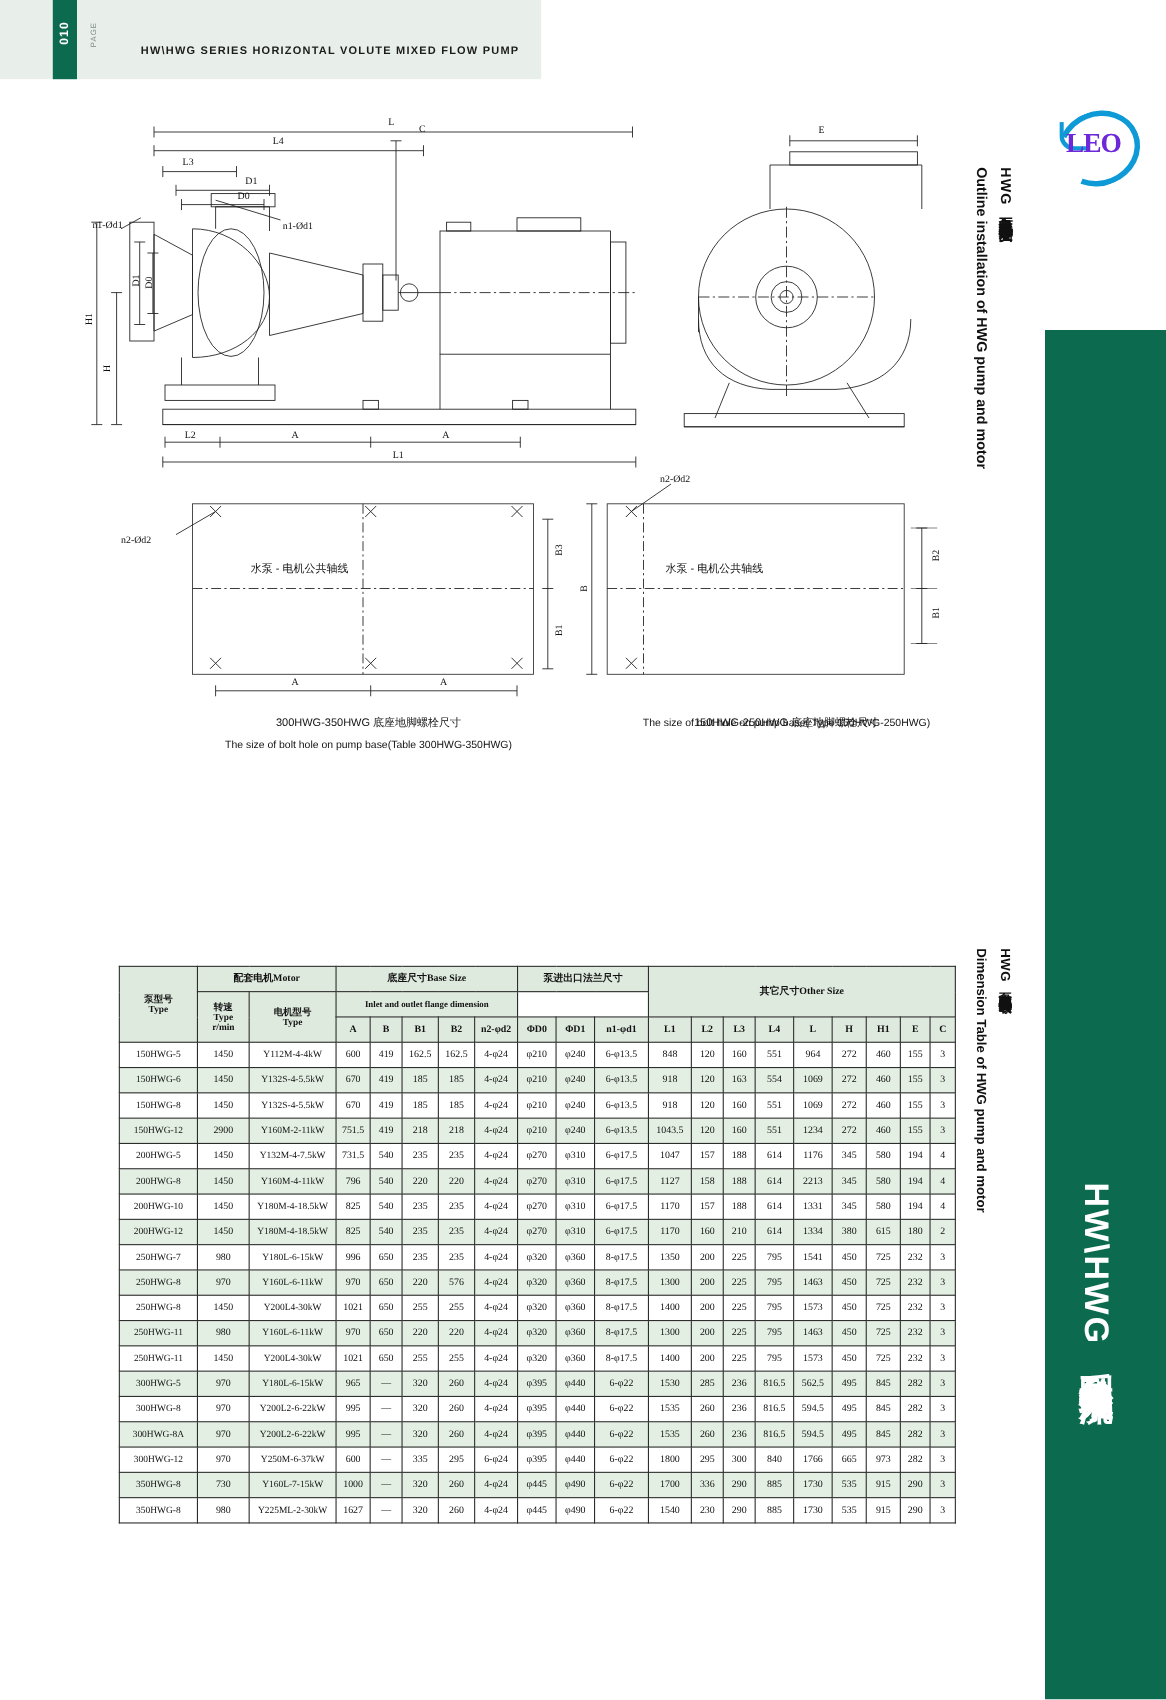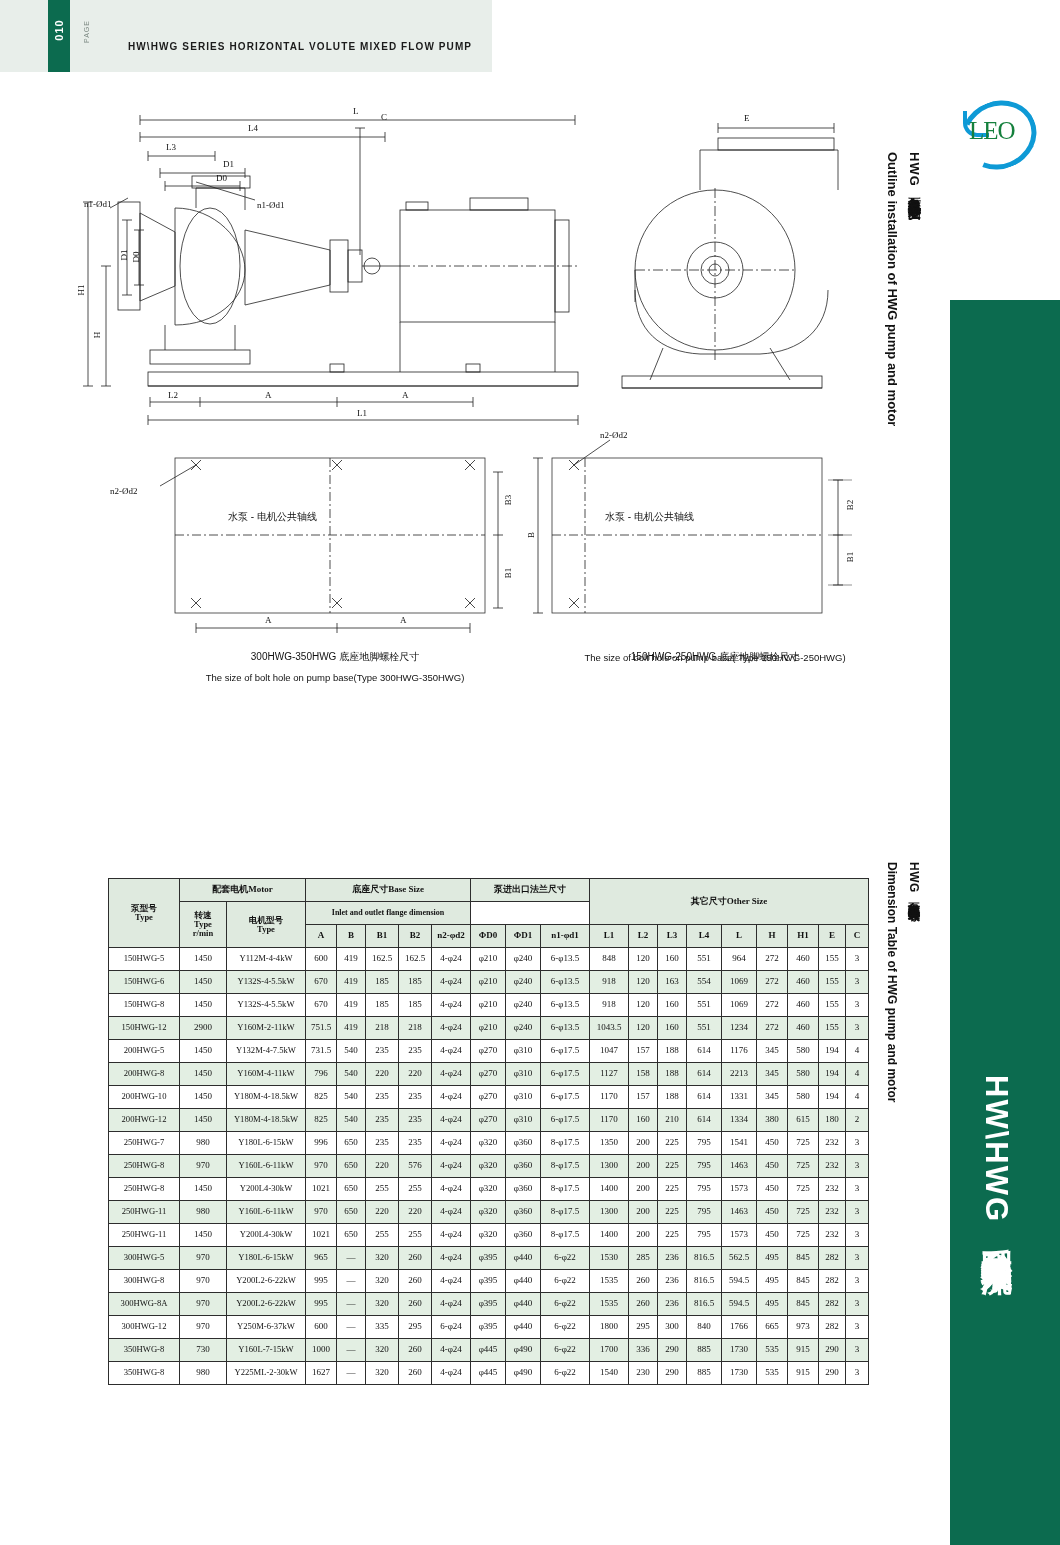--- a/index.html
+++ b/index.html
@@ -38,21 +38,21 @@
     position:absolute;left:955px;top:95px;width:80px;height:72px;
   }
   .logo-oval{
     position:absolute;left:6px;top:6px;width:66px;height:58px;
     border:5px solid #0e9ad6;border-radius:50%;
     border-left-color:transparent;
     transform:rotate(-22deg);
   }
   .logo-text{
     position:absolute;left:14px;top:22px;
-    font-size:25px;font-weight:normal;color:#15803d;
+    font-size:25px;font-weight:bold;color:#6d28d9;
     font-family:"Liberation Serif", serif;letter-spacing:-1px;
   }
   .logo-tail{
     position:absolute;left:8px;top:16px;width:22px;height:22px;
     border-left:4px solid #0e9ad6;border-bottom:4px solid #0e9ad6;
     border-radius:0 0 0 14px;
   }
   
   .vtext{
     position:absolute;
@@ -300,21 +300,21 @@
   <div class="dim-label" style="left:265px;top:535px;">A</div>
   <div class="dim-label" style="left:400px;top:535px;">A</div>
   <div class="dim-label" style="left:528px;top:450px;transform:rotate(-90deg);">B</div>
   <div class="dim-label" style="left:845px;top:420px;transform:rotate(-90deg);">B2</div>
   <div class="dim-label" style="left:845px;top:472px;transform:rotate(-90deg);">B1</div>
 
   <div class="cap cn" style="left:228px;top:430px;width:170px;text-align:left;">水泵 - 电机公共轴线</div>
   <div class="cap cn" style="left:605px;top:430px;width:170px;text-align:left;">水泵 - 电机公共轴线</div>
 
   <div class="cap cn" style="left:140px;top:570px;width:390px;">300HWG-350HWG  底座地脚螺栓尺寸</div>
-  <div class="cap" style="left:120px;top:592px;width:430px;">The size of bolt hole on pump base(Type 300HWG-350HWG)</div>
+  <div class="cap" style="left:120px;top:592px;width:430px;">The size of bolt hole on pump base(Table 300HWG-350HWG)</div>
   <div class="cap cn" style="left:520px;top:570px;width:390px;">150HWG-250HWG  底座地脚螺栓尺寸</div>
   <div class="cap" style="left:505px;top:572px;width:420px;">The size of bolt hole on pump base( Type 150HWG-250HWG)</div>
 </div>
 
 <div class="table-wrap">
   <table>
     <thead>
       <tr>
         <th rowspan="3" style="width:70px">
           <div class="hdr-cn">泵型号</div>

